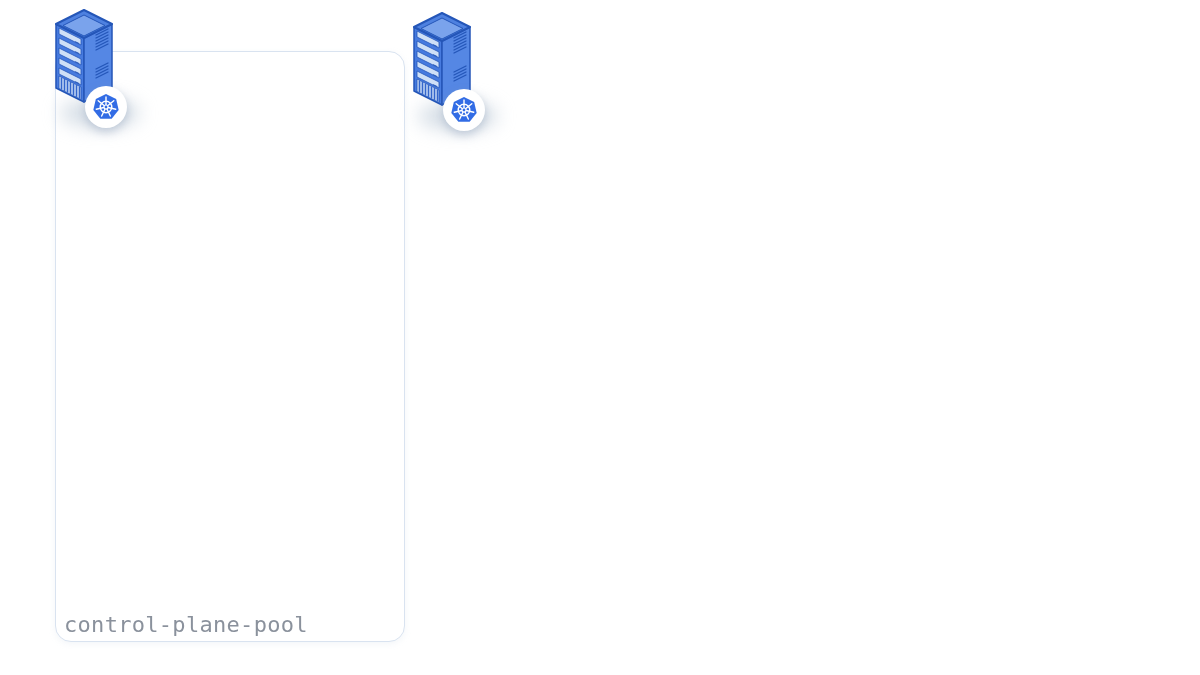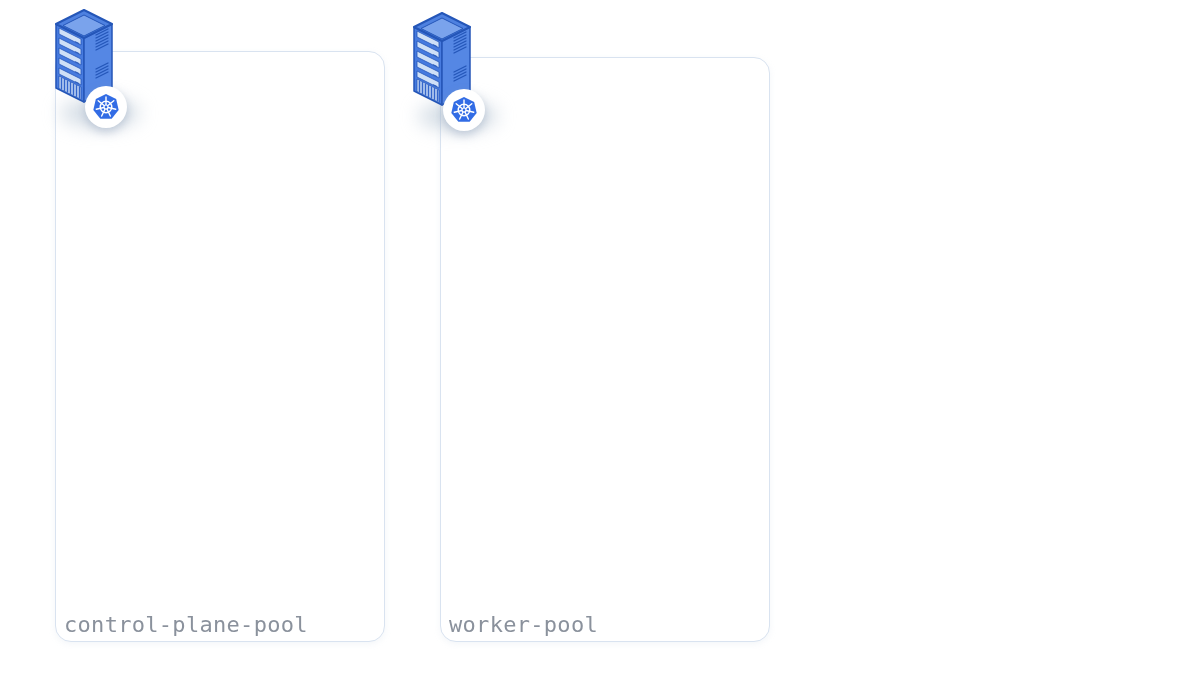--- a/index.html
+++ b/index.html
@@ -15,20 +15,21 @@
     overflow: hidden;
     background: #ffffff;
   }
   .pool-card {
     position: absolute;
     background: #ffffff;
     border: 1.5px solid #d9e3f0;
     border-radius: 16px;
     box-shadow: 0 2px 6px rgba(188, 203, 223, 0.18);
     z-index: 0;
+    padding-left: 20px;
   }
   .pool-label {
     position: absolute;
     left: 8px;
     bottom: 4px;
     font-family: "DejaVu Sans Mono", "Liberation Mono", monospace;
     font-size: 22px;
     letter-spacing: 0.3px;
     color: #8a919c;
     white-space: nowrap;
@@ -74,23 +75,20 @@
 </style>
 </head>
 <body>
 
 <div class="canvas">
 
   <section class="pool-card" style="left:55px; top:51px; width:328px; height:589px;">
     <span class="pool-label">control-plane-pool</span>
   </section>
 
-  <section class="pool-card" style="left:440px; top:57px; width:328px; height:583px;">
-    <span class="pool-label">worker-pool</span>
-  </section>
 
   <div class="node-group" style="left:52px; top:6px;">
     <div class="node-shadow"></div>
     <svg class="server-svg" width="64" height="104" viewBox="0 0 64 104">
 
       <polygon points="4,18 32,32 32,96 4,82" fill="#477bdf" stroke="#2456b8" stroke-width="1.5" stroke-linejoin="round"></polygon>
 
       <polygon points="32,32 60,18 60,82 32,96" fill="#5587e4" stroke="#2456b8" stroke-width="1.5" stroke-linejoin="round"></polygon>
 
       <polygon points="32,4 60,18 32,32 4,18" fill="#4e81e0" stroke="#2456b8" stroke-width="2" stroke-linejoin="round"></polygon>

